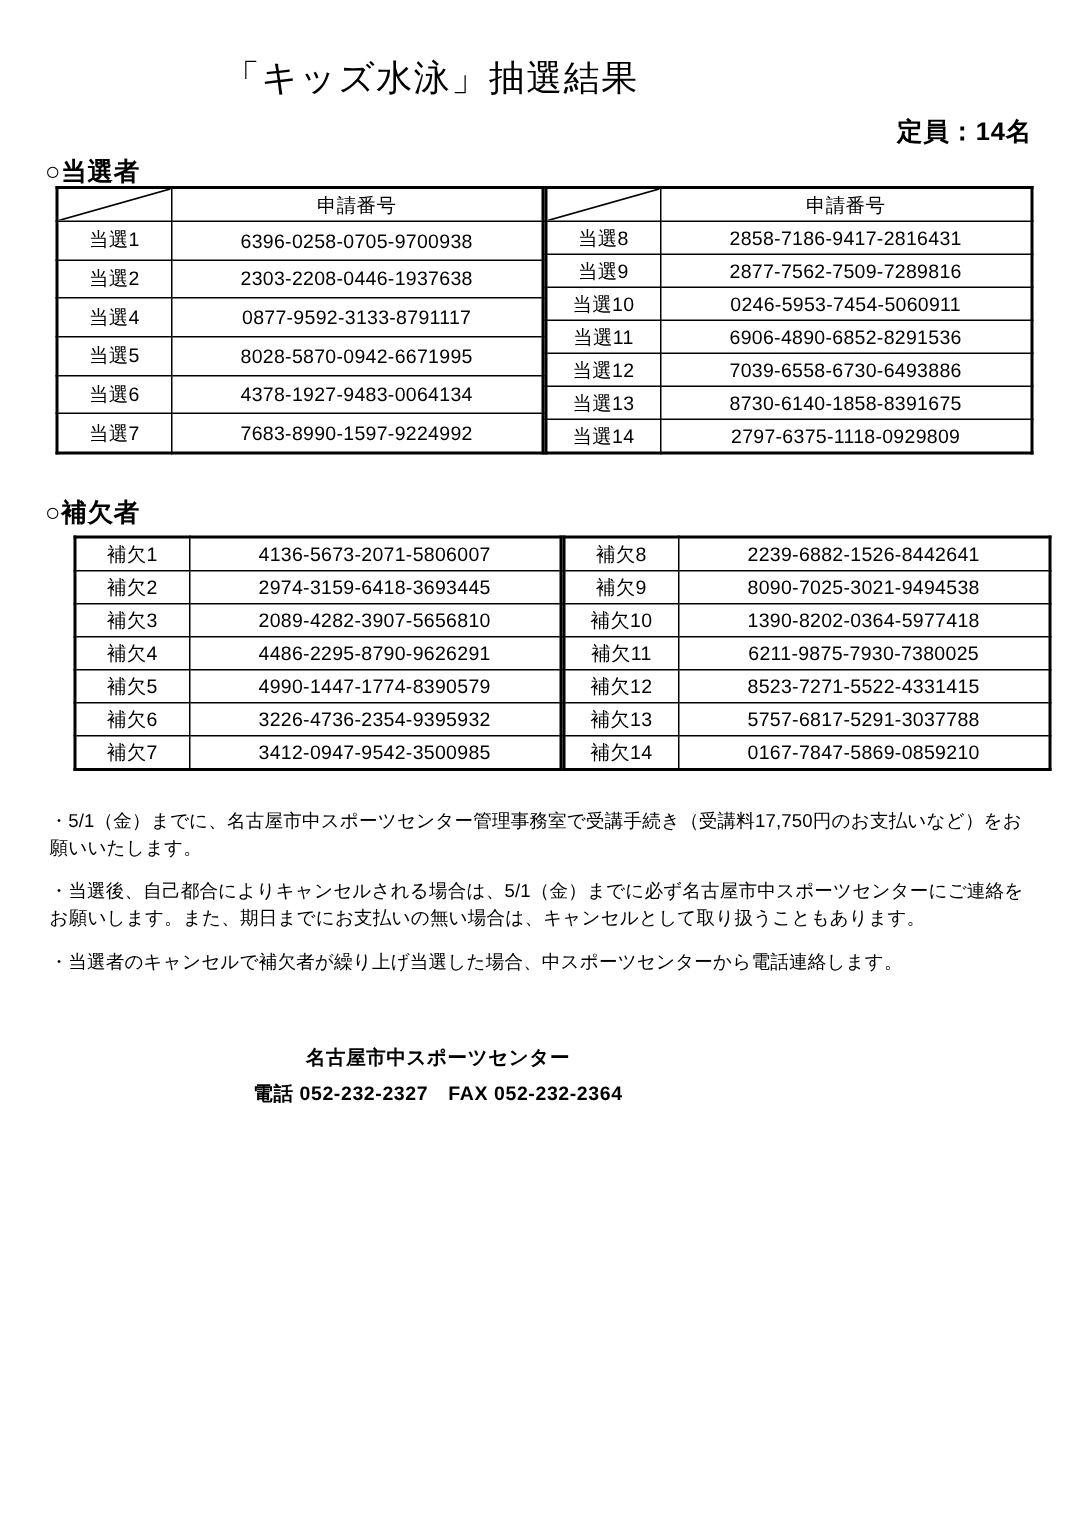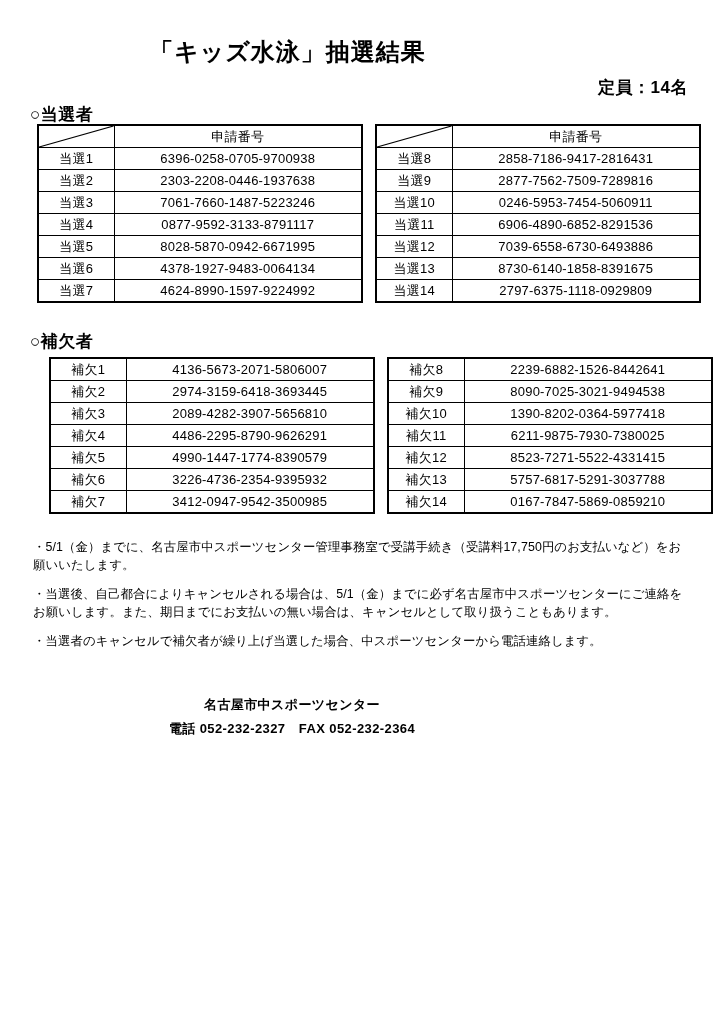--- a/index.html
+++ b/index.html
@@ -24,21 +24,21 @@
   }
 
   
   .doc-title {
     position: absolute;
     top: 36px;
     left: 0;
     width: 575px;
     text-align: center;
     font-size: 24px;
-    font-weight: bold;
+    font-weight: normal;
     letter-spacing: 1px;
     white-space: nowrap;
   }
 
   .capacity-line {
     position: absolute;
     top: 76px;
     right: 36px;
     font-size: 17px;
     font-weight: bold;
@@ -56,21 +56,21 @@
     letter-spacing: 0.5px;
     white-space: nowrap;
   }
   #heading-winners { top: 103px; }
   #heading-alternates { top: 330px; }
 
   
   .table-pair {
     position: absolute;
     display: flex;
-    gap: 12px;
+    gap: 0;
     border-radius: 32px;
   }
   #winners-tables { top: 124px; left: 37px; }
   #alternates-tables { top: 357px; left: 37px; padding-left: 12px; }
 
   table.lot-table {
     border-collapse: collapse;
     table-layout: fixed;
     border: 2px solid #000;
   }
@@ -180,38 +180,34 @@
       <tbody id="winners-left-body">
           <tr>
             <td class="label-cell">当選1</td>
             <td class="num-cell">6396-0258-0705-9700938</td>
           </tr>
           <tr>
             <td class="label-cell">当選2</td>
             <td class="num-cell">2303-2208-0446-1937638</td>
           </tr>
           <tr>
-            <td class="label-cell">当選3</td>
-            <td class="num-cell">7061-7660-1487-5223246</td>
-          </tr>
-          <tr>
             <td class="label-cell">当選4</td>
             <td class="num-cell">0877-9592-3133-8791117</td>
           </tr>
           <tr>
             <td class="label-cell">当選5</td>
             <td class="num-cell">8028-5870-0942-6671995</td>
           </tr>
           <tr>
             <td class="label-cell">当選6</td>
             <td class="num-cell">4378-1927-9483-0064134</td>
           </tr>
           <tr>
             <td class="label-cell">当選7</td>
-            <td class="num-cell">4624-8990-1597-9224992</td>
+            <td class="num-cell">7683-8990-1597-9224992</td>
           </tr>
         </tbody>
     </table>
 
     <table class="lot-table">
       <colgroup>
           <col class="c-label">
           <col class="c-num">
         </colgroup>
       <thead>

